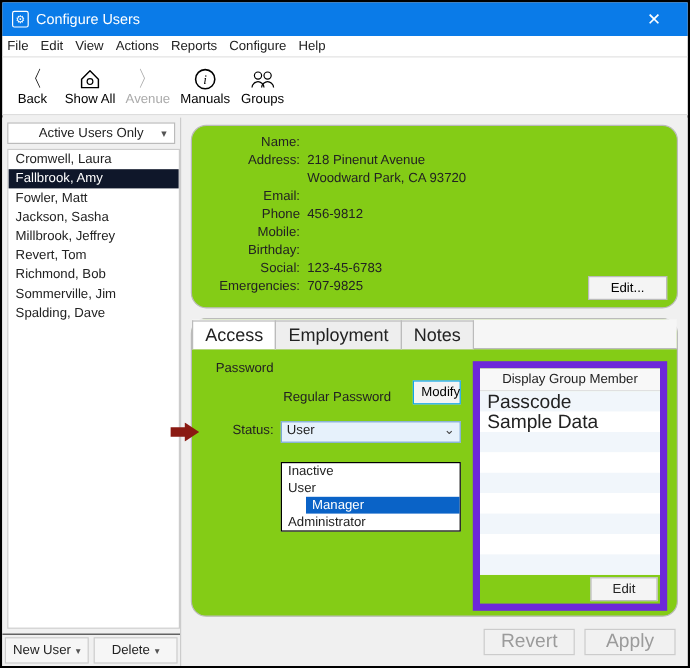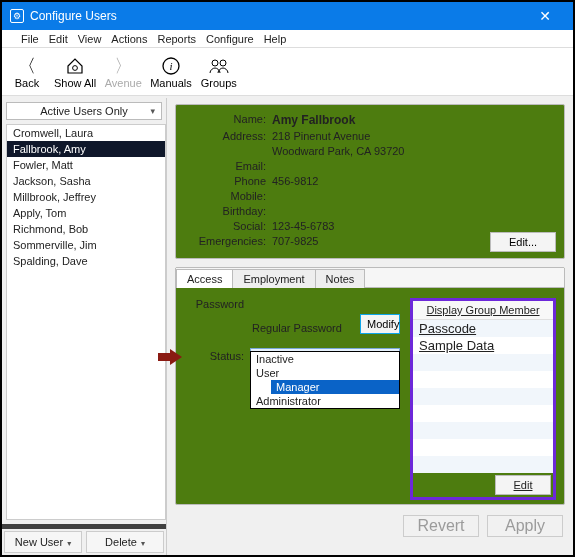--- a/index.html
+++ b/index.html
@@ -3,64 +3,64 @@
 <meta charset="utf-8">
 <style>
   * { box-sizing: border-box; }
   html, body { margin:0; padding:0; }
   body { font-family: "Segoe UI", Arial, sans-serif; font-size: 12px; color: #222; background:#000; }
   .frame { width: 575px; height: 557px; border:2px solid #000; position:relative; background:#f0f0f0; }
   .titlebar { height:28px; background:#0a7be8; color:#fff; display:flex; align-items:center; padding:0 8px; }
   .titlebar .icon { width:14px; height:14px; border:1px solid #fff; border-radius:2px; margin-right:6px; display:flex; align-items:center; justify-content:center; font-size:9px;}
   .titlebar .title { flex:1; font-size:12px; }
   .titlebar .close { width:40px; text-align:center; font-size:14px; cursor:pointer; }
-  .menubar { height:18px; background:#fff; border-bottom:1px solid #ddd; display:flex; align-items:center; padding:0 15px; gap:2px; }
+  .menubar { height:18px; background:#fff; border-bottom:1px solid #ddd; display:flex; align-items:center; padding:0 0; gap:2px; }
   .menubar span { padding:0 4px; cursor:pointer; font-size:11px; }
   .toolbar { height:48px; background:#fff; border-bottom:1px solid #ddd; display:flex; align-items:center; padding:0 6px; gap:8px; }
   .tbtn { display:flex; flex-direction:column; align-items:center; font-size:11px; cursor:pointer; min-width:38px; color:#000;}
   .tbtn.disabled { color:#aaa; }
   .tbtn .glyph { height:22px; display:flex; align-items:center; justify-content:center; font-size:18px; }
   .workarea { position:absolute; top:96px; left:0; right:0; bottom:0; display:flex; background:#f0f0f0; }
   .sidebar { width:182px; background:#f0f0f0; border-right:1px solid #ccc; display:flex; flex-direction:column; }
   .filter { margin:4px; height:18px; background:#fff; border:1px solid #bbb; display:flex; align-items:center; justify-content:center; font-size:11px; position:relative;}
   .filter::after { content:"▾"; position:absolute; right:6px; font-size:9px; color:#555;}
   .ulist { flex:1; background:#fff; border:1px solid #ccc; margin:0 0 4px 4px; overflow:hidden;}
   .ulist .row { padding:2px 6px; font-size:11px; cursor:pointer; }
   .ulist .row.sel { background:#0f172a; color:#fff; }
-  .sidefoot { display:flex; border-top:5px solid #404040; }
+  .sidefoot { display:flex; border-top:1px solid #404040; }
   .sidefoot .sbtn { flex:1; text-align:center; padding:4px 0; font-size:11px; background:#f6f6f6; border:1px solid #ccc; margin:2px; cursor:pointer; position:relative;}
   .sidefoot .sbtn::after { content:"▾"; font-size:8px; margin-left:4px; color:#555;}
   .main { flex:1; padding:6px 8px 8px 8px; display:flex; flex-direction:column; gap:8px; }
-  .card { background:#4d7c0f; border:1px solid #bbb; border-radius:2px; padding:8px 10px; position:relative;}
+  .card { background:#84cc16; border:1px solid #bbb; border-radius:13px; padding:8px 10px; position:relative;}
   .inforow { display:flex; font-size:11px; margin-bottom:3px; }
   .inforow .lbl { width:86px; text-align:right; color:#222; padding-right:6px;}
   .inforow .val { flex:1; }
   .inforow .val.bold { font-weight:bold; font-size:12px; }
   .editbtn { position:absolute; bottom:6px; right:8px; height:20px; width:66px; font-size:11px; background:#f4f4f4; border:1px solid #bbb; cursor:pointer;}
   .tabs { display:flex; border-bottom:1px solid #bbb; background:#f6f6f6; }
-  .tab { padding:3px 10px; font-size:11px; border:1px solid #bbb; border-bottom:none; background:#eee; margin-right:-1px; cursor:pointer; position:relative; top:1px;}
+  .tab { padding:3px 10px; font-size:15px; border:1px solid #bbb; border-bottom:none; background:#eee; margin-right:-1px; cursor:pointer; position:relative; top:1px;}
   .tab.active { background:#fff; }
   .tabbody { display:flex; gap:10px; padding:10px 8px 4px 8px; min-height:200px;}
   .leftcol { flex:1; position:relative;}
   .pwdrow { display:flex; align-items:flex-end; gap:8px; margin-bottom:4px; font-size:11px;}
   .pwdrow .plbl { width:60px; text-align:right; }
   .pwdrow .pval { flex:1; }
   .modbtn { height:20px; width:40px; font-size:11px; background:#f4f4f4; border:1px solid #0ea5e9; cursor:pointer;}
   .statusrow { display:flex; align-items:flex-start; gap:6px; margin-top:14px; position:relative;}
   .statuslbl { width:60px; text-align:right; font-size:11px; padding-top:2px;}
   .combo { width:150px; height:18px; border:1px solid #7aa8d6; background:#e6f1fb; font-size:11px; padding:1px 4px; position:relative; cursor:pointer;}
   .combo::after { content:"⌄"; position:absolute; right:4px; top:0; font-size:11px; color:#444;}
-  .dropdown { position:absolute; top:3px; left:0; width:150px; border:1px solid #000; background:#fff; z-index:10;}
+  .dropdown { position:absolute; top:34px; left:0; width:150px; border:1px solid #000; background:#fff; z-index:10;}
   .dropdown .opt { padding:1px 5px; font-size:11px; cursor:pointer;}
   .dropdown .opt.hl { background:#0a63c7; color:#fff;margin-left:20px;}
   .arrowptr { position:absolute; left:-26px; top:1px; }
-  .groupbox { width:146px; border:3px solid #6d28d9; display:flex; flex-direction:column;text-decoration:underline;}
+  .groupbox { width:162px; border:6px solid #6d28d9; display:flex; flex-direction:column;}
   .groupbox .ghead { text-align:center; font-size:11px; padding:3px 0; background:#f8f8f8; border-bottom:1px solid #e0e0e0;}
   .glist { flex:1; background:#fff;}
-  .glist .grow { height:17px; padding:1px 6px; font-size:13px; }
+  .glist .grow { height:17px; padding:1px 6px; font-size:16px; }
   .glist .grow:nth-child(odd){ background:#f1f6fb;}
   .glist .grow:nth-child(even){ background:#fff;}
   .gedit { height:20px; border-top:1px solid #ccc; background:#f4f4f4; font-size:11px; display:flex; align-items:center; justify-content:center; cursor:pointer; width:56px; align-self:flex-end; border:1px solid #bbb; margin:2px;}
   .footbtns { display:flex; justify-content:flex-end; gap:8px; padding:2px 2px 0 0;}
   .footbtns button { width:76px; height:22px; font-size:16px; background:#f1f1f1; border:1px solid #ccc; color:#9b9b9b; cursor:not-allowed;}
 </style>
 </head>
 <body>
 
 <div class="frame">
@@ -124,37 +124,36 @@
   <div class="workarea">
 
     <div class="sidebar">
       <div class="filter">Active Users Only</div>
       <div class="ulist" id="ulist">
           <div class="row">Cromwell, Laura</div>
           <div class="row sel">Fallbrook, Amy</div>
           <div class="row">Fowler, Matt</div>
           <div class="row">Jackson, Sasha</div>
           <div class="row">Millbrook, Jeffrey</div>
-          <div class="row">Apply, Tom</div>
+          <div class="row">Revert, Tom</div>
           <div class="row">Richmond, Bob</div>
           <div class="row">Sommerville, Jim</div>
           <div class="row">Spalding, Dave</div>
         </div>
       <div class="sidefoot">
         <div class="sbtn">New User</div>
         <div class="sbtn">Delete</div>
       </div>
     </div>
 
     <div class="main">
 
       <div class="card">
         <div class="inforow">
             <div class="lbl">Name:</div>
-            <div class="val bold">Amy Fallbrook</div>
           </div>
         <div class="inforow">
             <div class="lbl">Address:</div>
             <div class="val">218 Pinenut Avenue</div>
           </div>
         <div class="inforow">
             <div class="lbl"></div>
             <div class="val">Woodward Park, CA 93720</div>
           </div>
         <div class="inforow">

